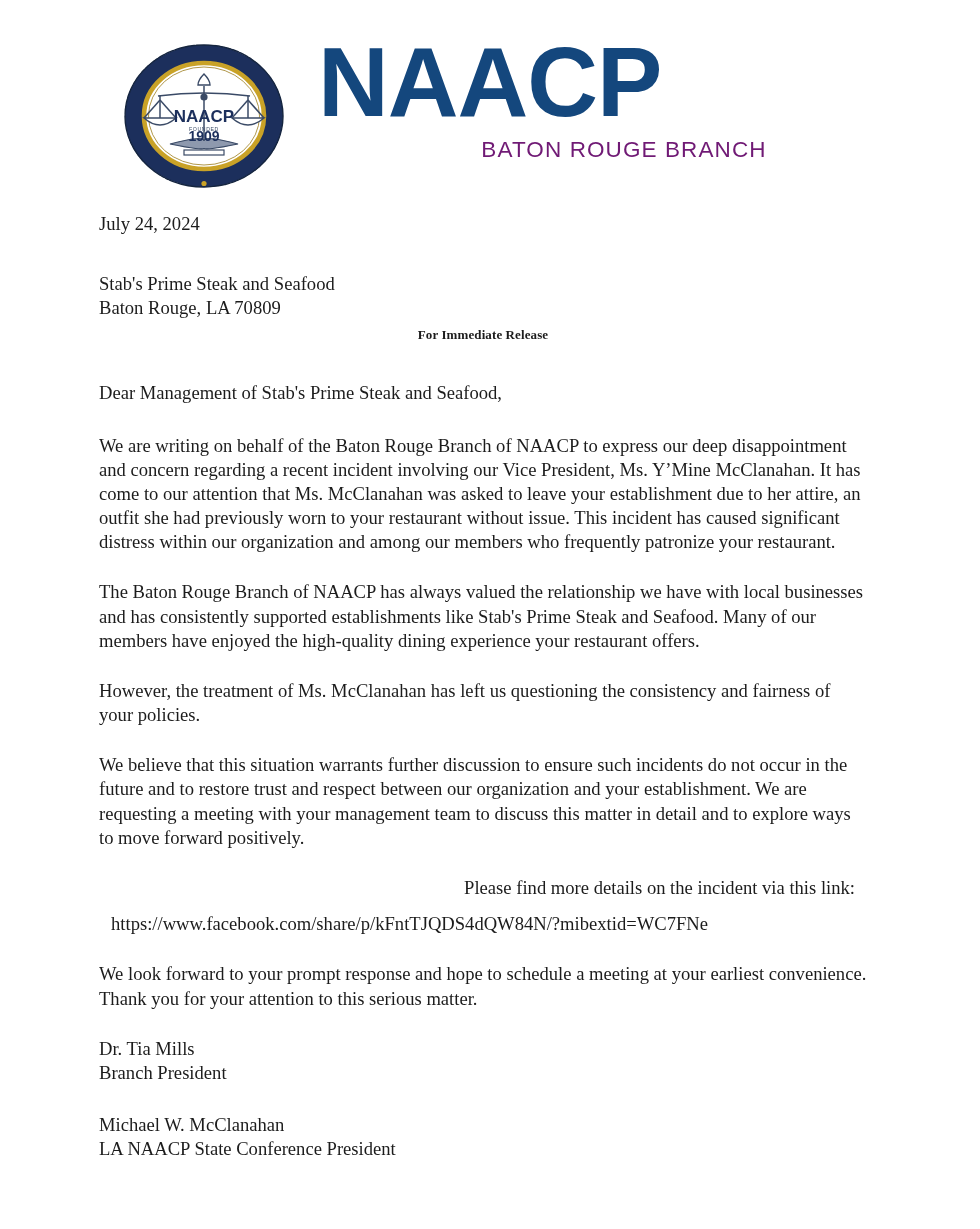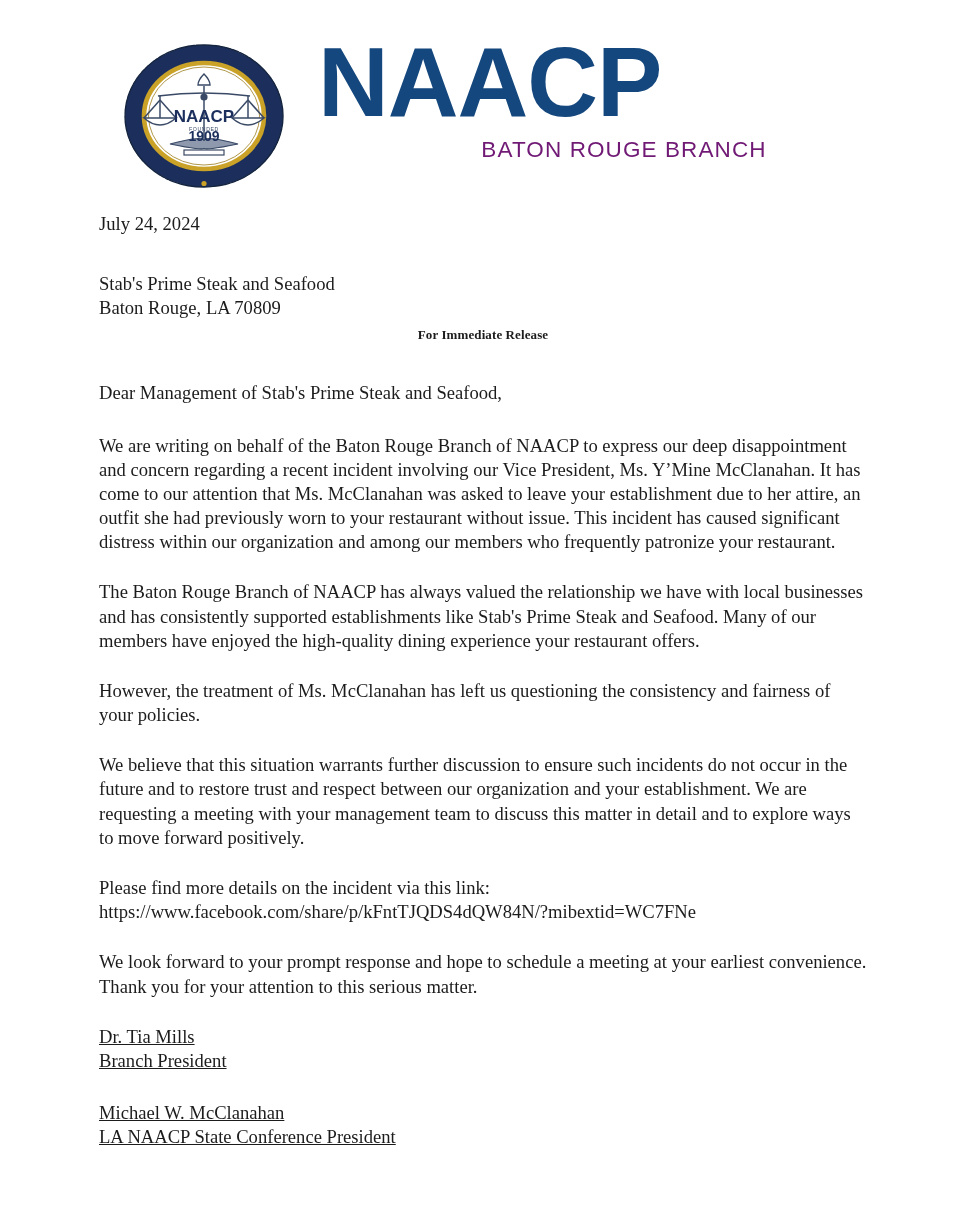--- a/index.html
+++ b/index.html
@@ -98,30 +98,30 @@
   }
 
   .salutation { margin: 0 0 28px 0; }
 
   p.para {
     margin: 0 0 26px 0;
     text-align: left;
   }
 
   .link-block { margin: 0 0 26px 0; }
-  .link-block .line { margin: 0; }
+  .link-block .line { margin: 12px; text-align: right; }
   .url {
     color: #1c1c1c;
     text-decoration: none;
     word-break: break-all;
   }
 
   .closing { margin: 0 0 28px 0; }
 
-  .sig-block { margin: 0 0 28px 0; text-decoration: underline; }
+  .sig-block { margin: 0 0 28px 0; }
   .sig-block .line { margin: 0; }
   .sig-block:last-child { margin-bottom: 0; }
 </style>
 </head>
 <body>
 
 <div class="page">
 
   <div class="letterhead">
 

